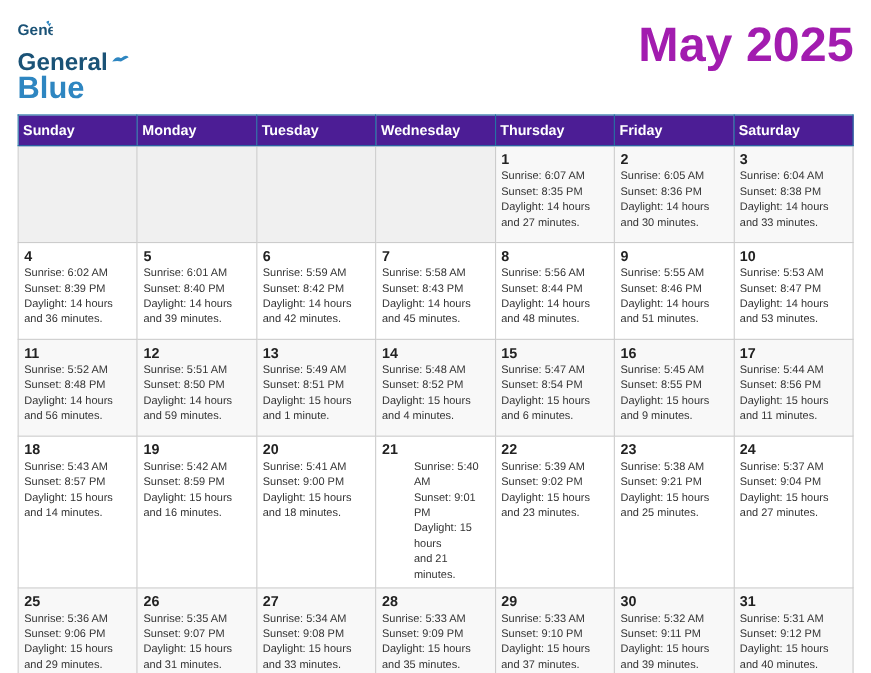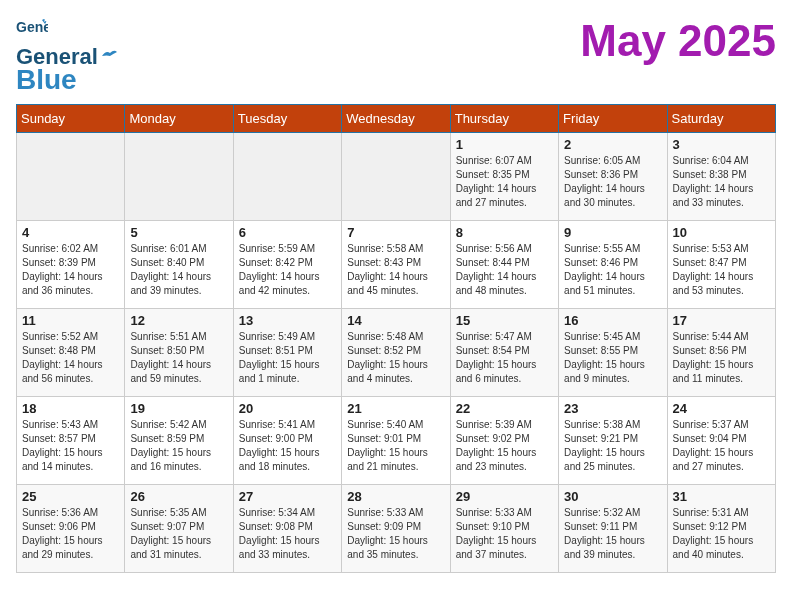--- a/index.html
+++ b/index.html
@@ -32,24 +32,24 @@
     .subtitle {
       font-size: 15px;
       color: #444;
     }
     table {
       width: 100%;
       border-collapse: collapse;
       table-layout: fixed;
     }
     thead tr th {
-      background-color: #c2410c;
+      background-color: #4c1d95;
       color: #fff;
       font-size: 13px;
-      font-weight: normal;
+      font-weight: bold;
       padding: 6px 4px;
       text-align: left;
       border: 1px solid #2472a4;
     }
     tbody tr td {
       border: 1px solid #ccc;
       vertical-align: top;
       padding: 4px 5px;
       font-size: 10.5px;
       color: #222;
@@ -258,21 +258,21 @@
         </td>
         <td>
           <span class="day-num">20</span>
           <div class="day-info" style="white-space: pre-line;">Sunrise: 5:41 AM
 Sunset: 9:00 PM
 Daylight: 15 hours
 and 18 minutes.</div>
         </td>
         <td>
           <span class="day-num">21</span>
-          <div class="day-info" style="white-space: pre-line;">Sunrise: 5:40 AM
+          <div class="day-info" style="white-space: pre-line; margin-left: 29px;">Sunrise: 5:40 AM
 Sunset: 9:01 PM
 Daylight: 15 hours
 and 21 minutes.</div>
         </td>
         <td>
           <span class="day-num">22</span>
           <div class="day-info" style="white-space: pre-line;">Sunrise: 5:39 AM
 Sunset: 9:02 PM
 Daylight: 15 hours
 and 23 minutes.</div>

